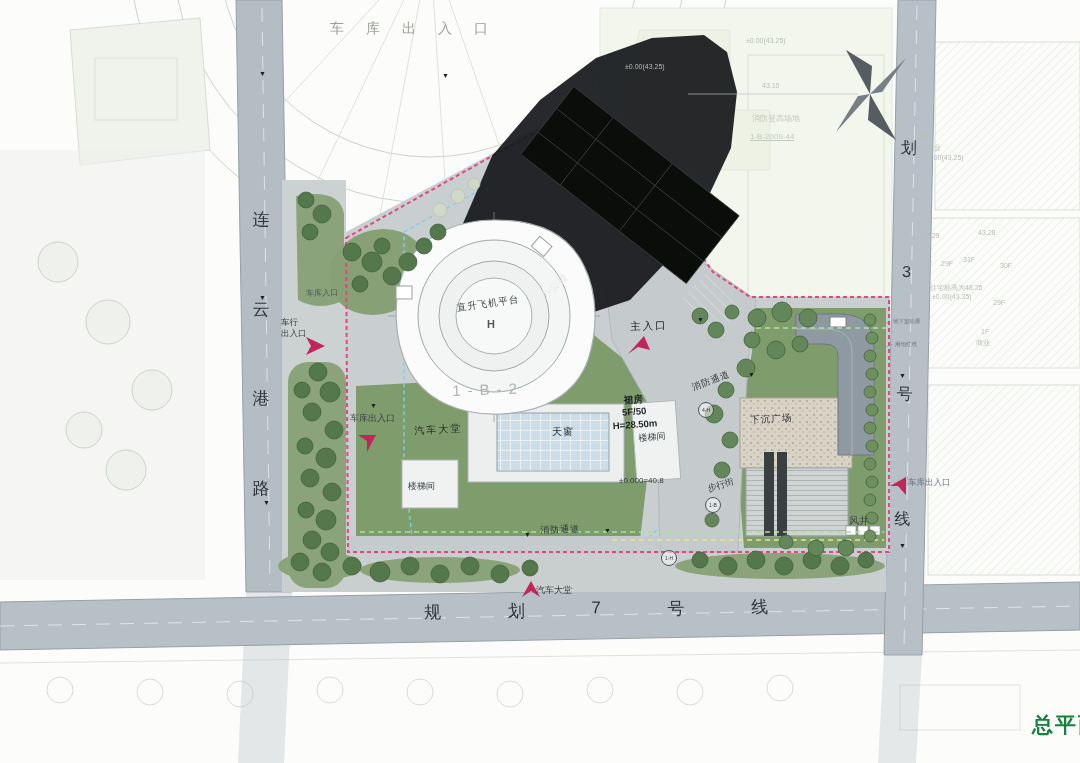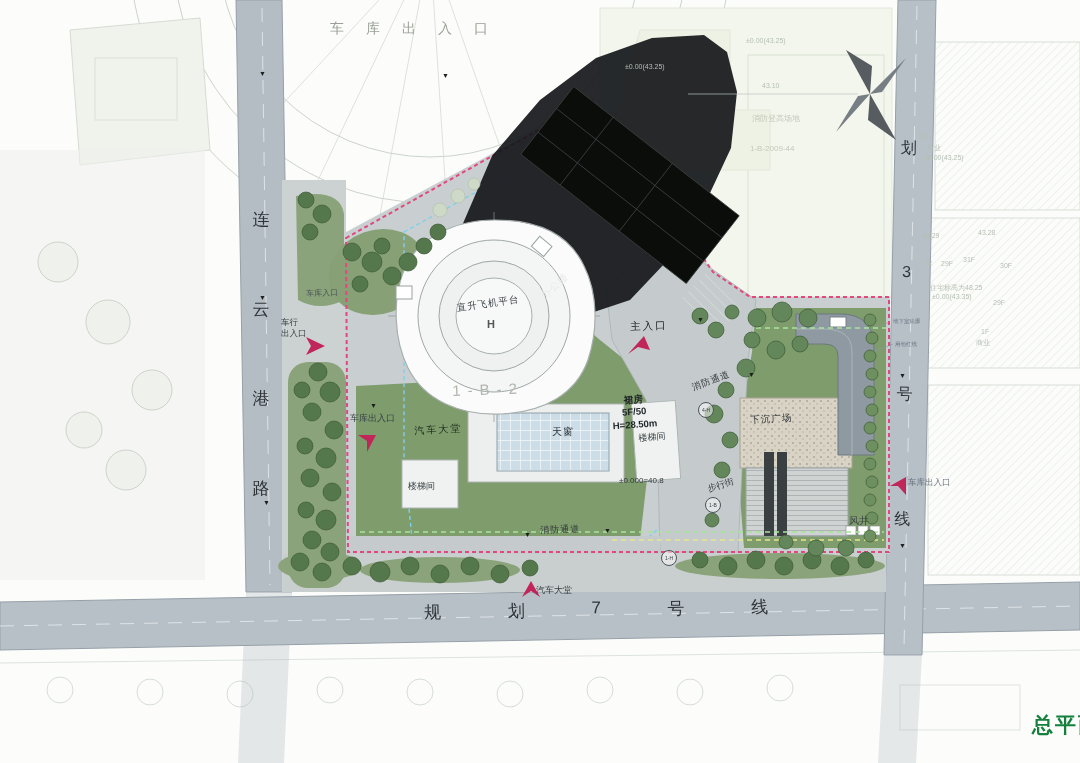--- a/index.html
+++ b/index.html
@@ -363,21 +363,21 @@
   <span>1-B</span>
     </div>
 <div class="chip" style="left:661px;top:550px;">
   <span>1-H</span>
     </div>
 
 <div class="lbl" style="left:625px;top:63px;font-size:7px;color:#b6bfb4;">±0.00(43.25)</div>
 <div class="lbl" style="left:746px;top:37px;font-size:7px;color:#b6bfb4;">±0.00(43.25)</div>
 <div class="lbl" style="left:762px;top:82px;font-size:7px;color:#b6bfb4;">43.10</div>
 <div class="lbl" style="left:752px;top:113px;font-size:8px;color:#c2cabc;text-align:center;">消防登高场地</div>
-<div class="lbl" style="left:750px;top:144px;font-size:8px;color:#c2cabc;">1-B-2009-44</div>
+<div class="lbl" style="left:750px;top:132px;font-size:8px;color:#c2cabc;text-decoration:underline;">1-B-2009-44</div>
 <div class="lbl" style="left:920px;top:133px;font-size:7px;color:#b6bfb4;">2F</div>
 <div class="lbl" style="left:927px;top:143px;font-size:7px;color:#b6bfb4;">商业</div>
 <div class="lbl" style="left:924px;top:154px;font-size:7px;color:#b6bfb4;">±0.00(43.25)</div>
 <div class="lbl" style="left:922px;top:232px;font-size:7px;color:#b6bfb4;">43.29</div>
 <div class="lbl" style="left:978px;top:229px;font-size:7px;color:#b6bfb4;">43.28</div>
 <div class="lbl" style="left:924px;top:260px;font-size:7px;color:#b6bfb4;">3#</div>
 <div class="lbl" style="left:941px;top:260px;font-size:7px;color:#b6bfb4;">29F</div>
 <div class="lbl" style="left:963px;top:256px;font-size:7px;color:#b6bfb4;">31F</div>
 <div class="lbl" style="left:1000px;top:262px;font-size:7px;color:#b6bfb4;">30F</div>
 <div class="lbl" style="left:930px;top:283px;font-size:7px;color:#b6bfb4;">住宅标高为48.25</div>

